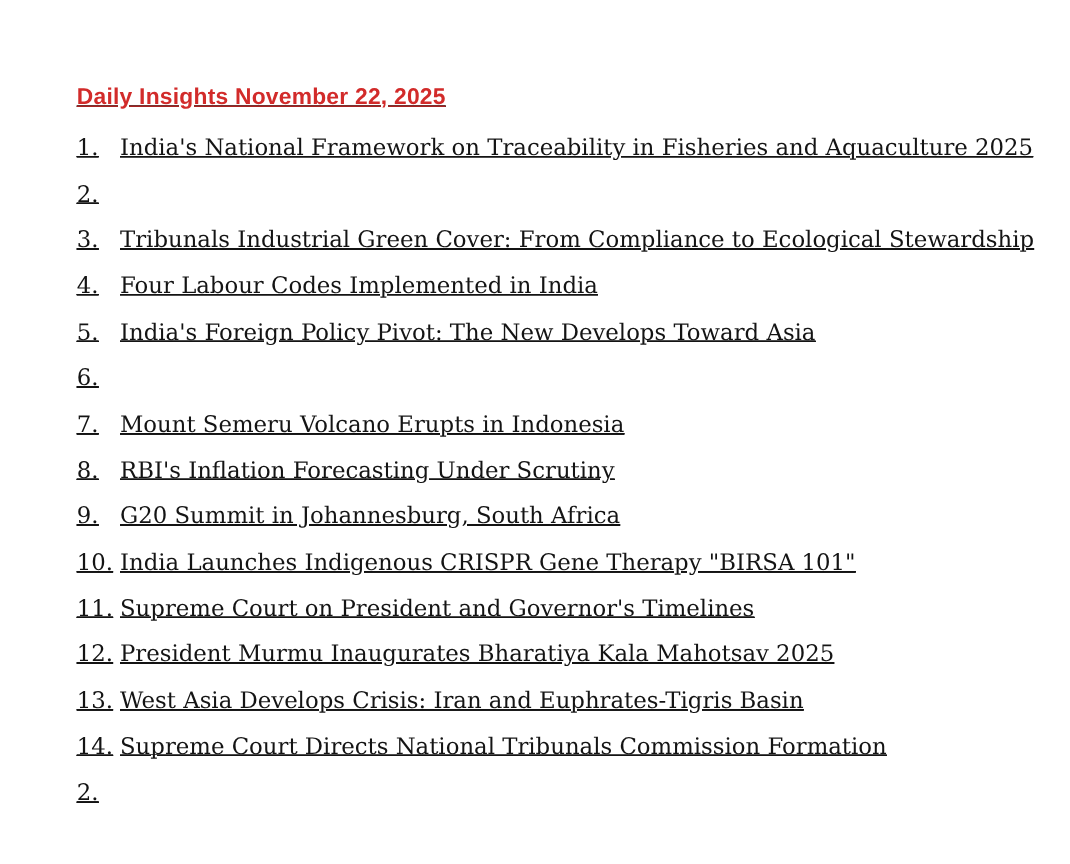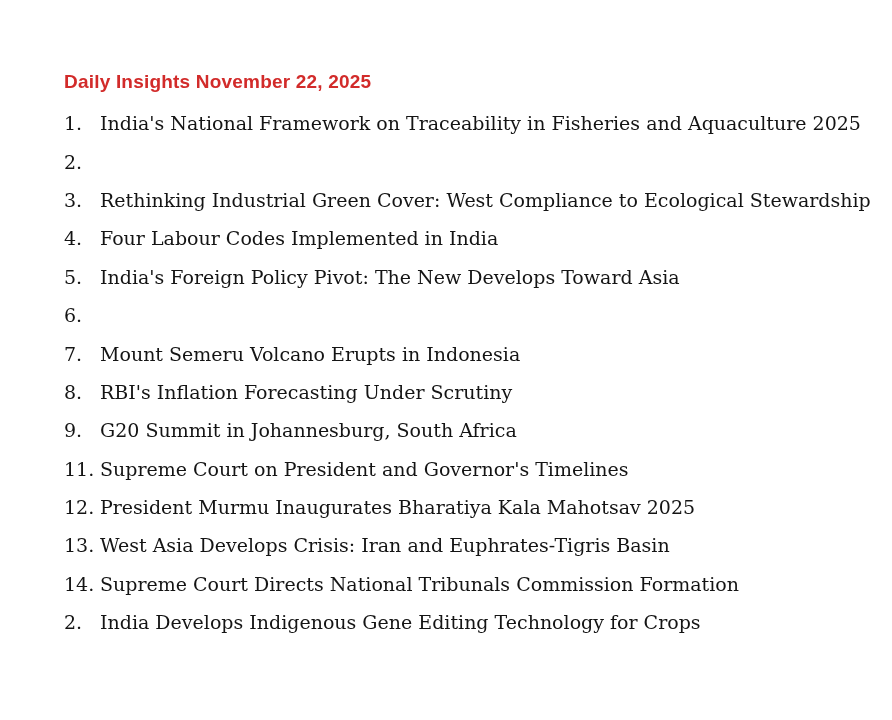--- a/index.html
+++ b/index.html
@@ -1,15 +1,15 @@
 <!DOCTYPE html>
 <html><head>
 <meta charset="utf-8">
 <style>
-  * { margin: 0; padding: 0; box-sizing: border-box; }
+  * { margin: 0; padding: 0; box-sizing: border-box; text-decoration: underline; }
   html, body {
     width: 892px;
     height: 720px;
     background: #ffffff;
     font-family: "DejaVu Serif", "Liberation Serif", serif;
     overflow: hidden;
   }
   .page {
     width: 892px;
     height: 720px;
@@ -54,21 +54,21 @@
   <ol class="insights-list">
     <li>
       <span class="num">1.</span>
       <span class="txt">India's National Framework on Traceability in Fisheries and Aquaculture 2025</span>
     </li>
     <li>
       <span class="num">2.</span>
     </li>
     <li>
       <span class="num">3.</span>
-      <span class="txt">Rethinking Industrial Green Cover: West Compliance to Ecological Stewardship</span>
+      <span class="txt">Tribunals Industrial Green Cover: From Compliance to Ecological Stewardship</span>
     </li>
     <li>
       <span class="num">4.</span>
       <span class="txt">Four Labour Codes Implemented in India</span>
     </li>
     <li>
       <span class="num">5.</span>
       <span class="txt">India's Foreign Policy Pivot: The New Develops Toward Asia</span>
     </li>
     <li>
@@ -80,34 +80,37 @@
     </li>
     <li>
       <span class="num">8.</span>
       <span class="txt">RBI's Inflation Forecasting Under Scrutiny</span>
     </li>
     <li>
       <span class="num">9.</span>
       <span class="txt">G20 Summit in Johannesburg, South Africa</span>
     </li>
     <li>
+      <span class="num">10.</span>
+      <span class="txt">India Launches Indigenous CRISPR Gene Therapy "BIRSA 101"</span>
+    </li>
+    <li>
       <span class="num">11.</span>
       <span class="txt">Supreme Court on President and Governor's Timelines</span>
     </li>
     <li>
       <span class="num">12.</span>
       <span class="txt">President Murmu Inaugurates Bharatiya Kala Mahotsav 2025</span>
     </li>
     <li>
       <span class="num">13.</span>
       <span class="txt">West Asia Develops Crisis: Iran and Euphrates-Tigris Basin</span>
     </li>
     <li>
       <span class="num">14.</span>
       <span class="txt">Supreme Court Directs National Tribunals Commission Formation</span>
     </li>
     <li>
       <span class="num">2.</span>
-      <span class="txt">India Develops Indigenous Gene Editing Technology for Crops</span>
     </li>
   </ol>
 
 </div>
 
 </body></html>

